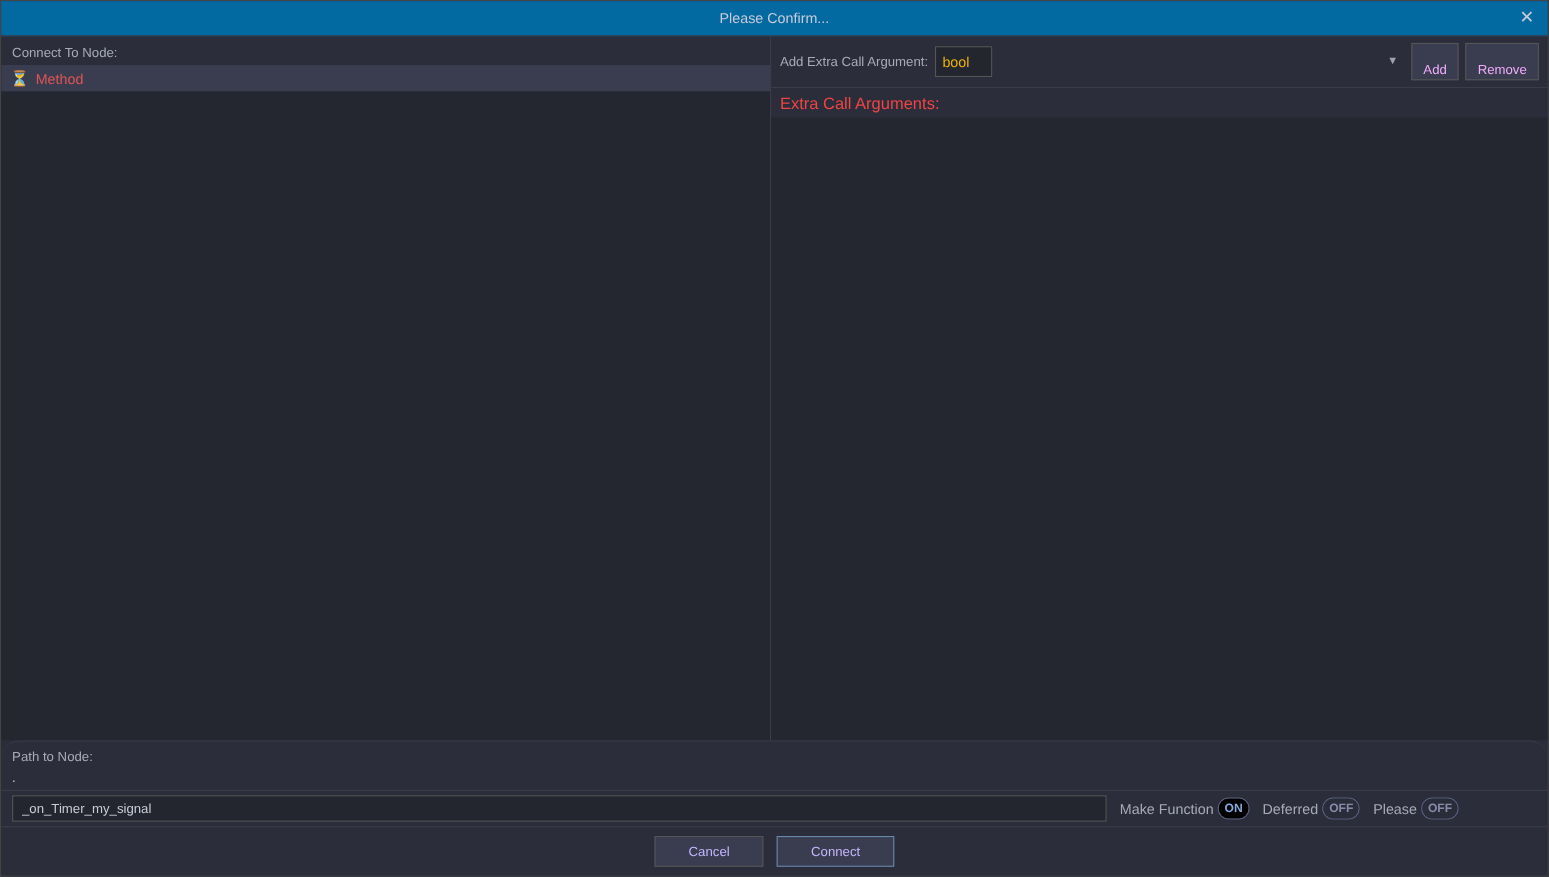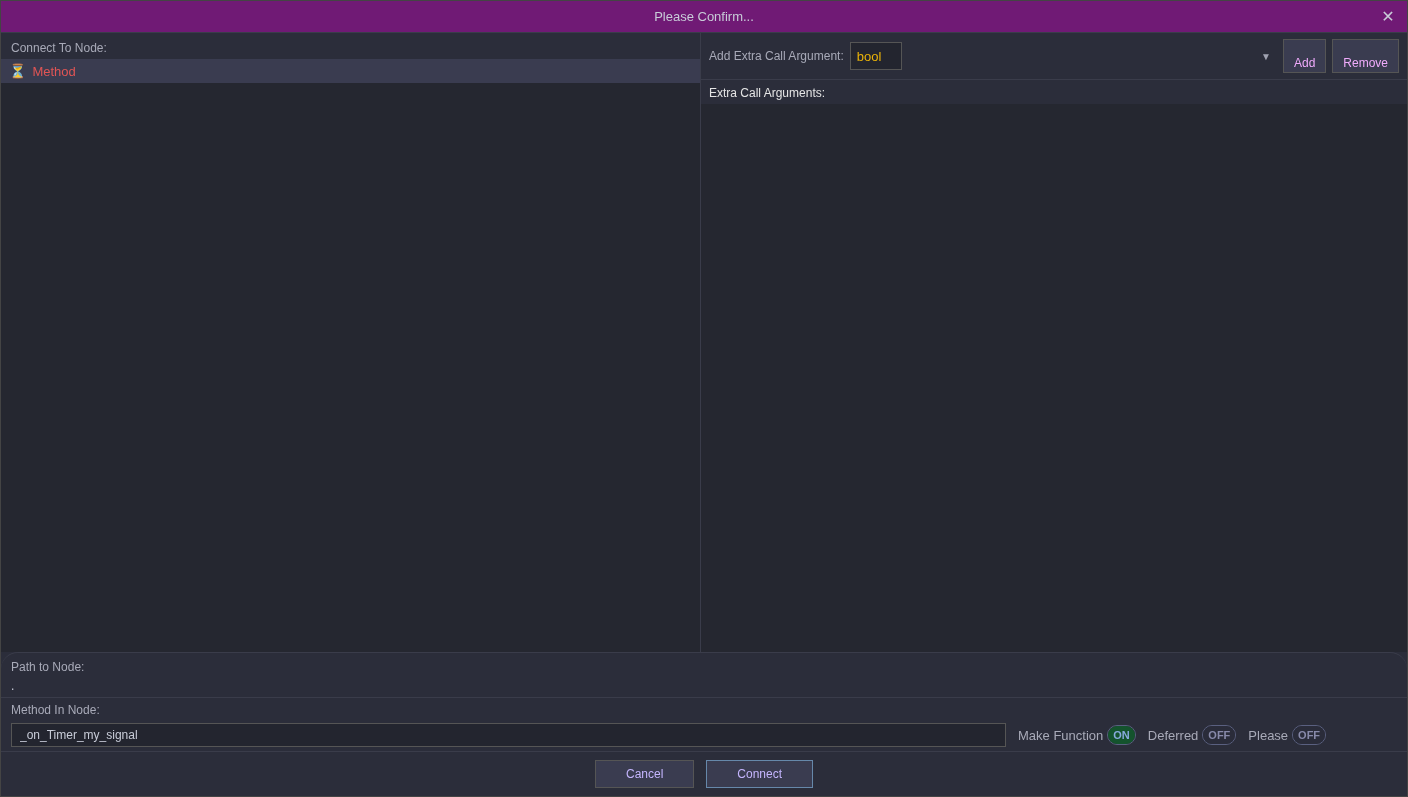--- a/index.html
+++ b/index.html
@@ -33,21 +33,21 @@
       width: 1408px;
       height: 797px;
       background: #2b2d3a;
       border: 1px solid #444;
       display: flex;
       flex-direction: column;
       position: relative;
     }
 
     .dialog-titlebar {
-      background: #701a75;
+      background: #0369a1;
       height: 32px;
       display: flex;
       align-items: center;
       justify-content: center;
       position: relative;
       border-bottom: 1px solid #3a3c4a;
       flex-shrink: 0;
     }
 
     .dialog-title {
@@ -167,23 +167,23 @@
       background: #3a3c50;
       color: #f0abfc;
       border: 1px solid #555;
       padding: 16px 10px;
       cursor: pointer;
       height: 28px;
       font-size: 12px;
     }
 
     .extra-args-label {
-      color: #e5e5e5;
+      color: #ef4444;
       padding: 6px 8px 4px 8px;
-      font-size: 12px;
+      font-size: 15px;
     }
 
     .extra-args-list {
       flex: 1;
       background: #252730;
       overflow-y: auto;
     }
 
     .bottom-section {
       border-top: 1px solid #3a3c4a;
@@ -256,21 +256,21 @@
     .toggle-label {
       padding: 0 5px;
       font-size: 11px;
       font-weight: bold;
       height: 100%;
       display: flex;
       align-items: center;
     }
 
     .toggle-on {
-      background: #14532d;
+      background: #000000;
       color: #88aadd;
     }
 
     .toggle-off {
       background: #2a2c3a;
       color: #888aaa;
     }
 
     .footer-row {
       display: flex;
@@ -354,23 +354,20 @@
 
         <div class="path-row">
           <span class="path-label">Path to Node:</span>
         </div>
         <div class="path-value-row">
           <span class="path-value">.</span>
         </div>
 
         <div class="separator-line"></div>
 
-        <div class="method-row">
-          <span class="method-label">Method In Node:</span>
-        </div>
 
         <div class="options-row">
           <input class="method-input" type="text" value="_on_Timer_my_signal" style="">
 
           <div class="toggle-group">
             <span>Make Function</span>
             <div class="toggle">
               <span class="toggle-label toggle-on">ON</span>
             </div>
           </div>

